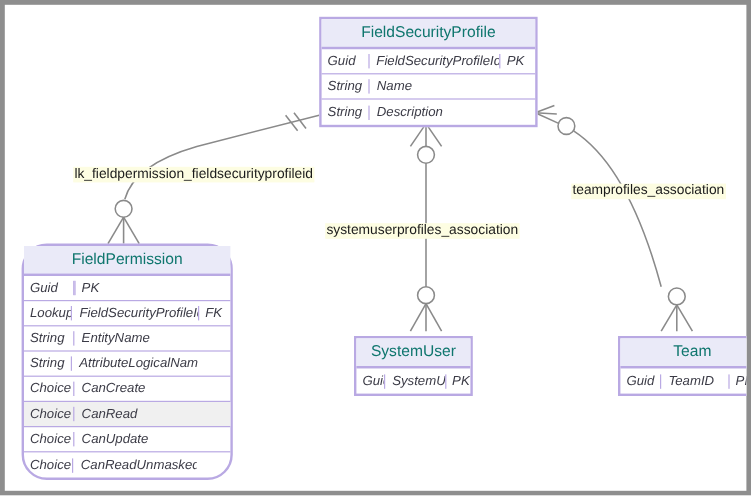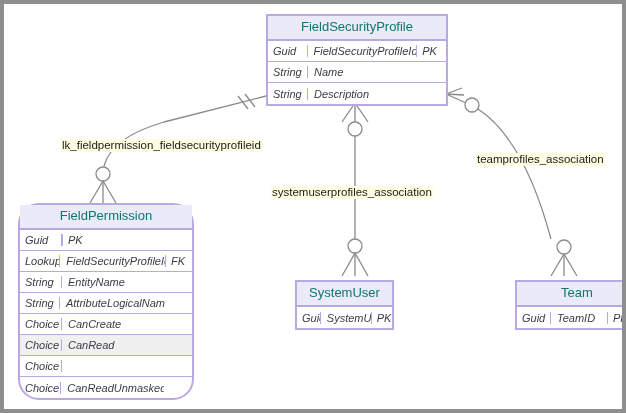--- a/index.html
+++ b/index.html
@@ -189,20 +189,21 @@
       <span class="c-name">CanCreate</span>
       <span class="c-key"></span>
     </div>
     <div class="erow hl">
       <span class="c-type">Choice</span>
       <span class="c-name">CanRead</span>
       <span class="c-key"></span>
     </div>
     <div class="erow">
       <span class="c-type">Choice</span>
+      <span class="c-name">CanUpdate</span>
       <span class="c-key"></span>
     </div>
     <div class="erow">
       <span class="c-type">Choice</span>
       <span class="c-name">CanReadUnmasked</span>
       <span class="c-key"></span>
     </div>
   </div>
 
   <div class="entity" id="ent-su" style="left:291px; top:276px; width:99px;">

